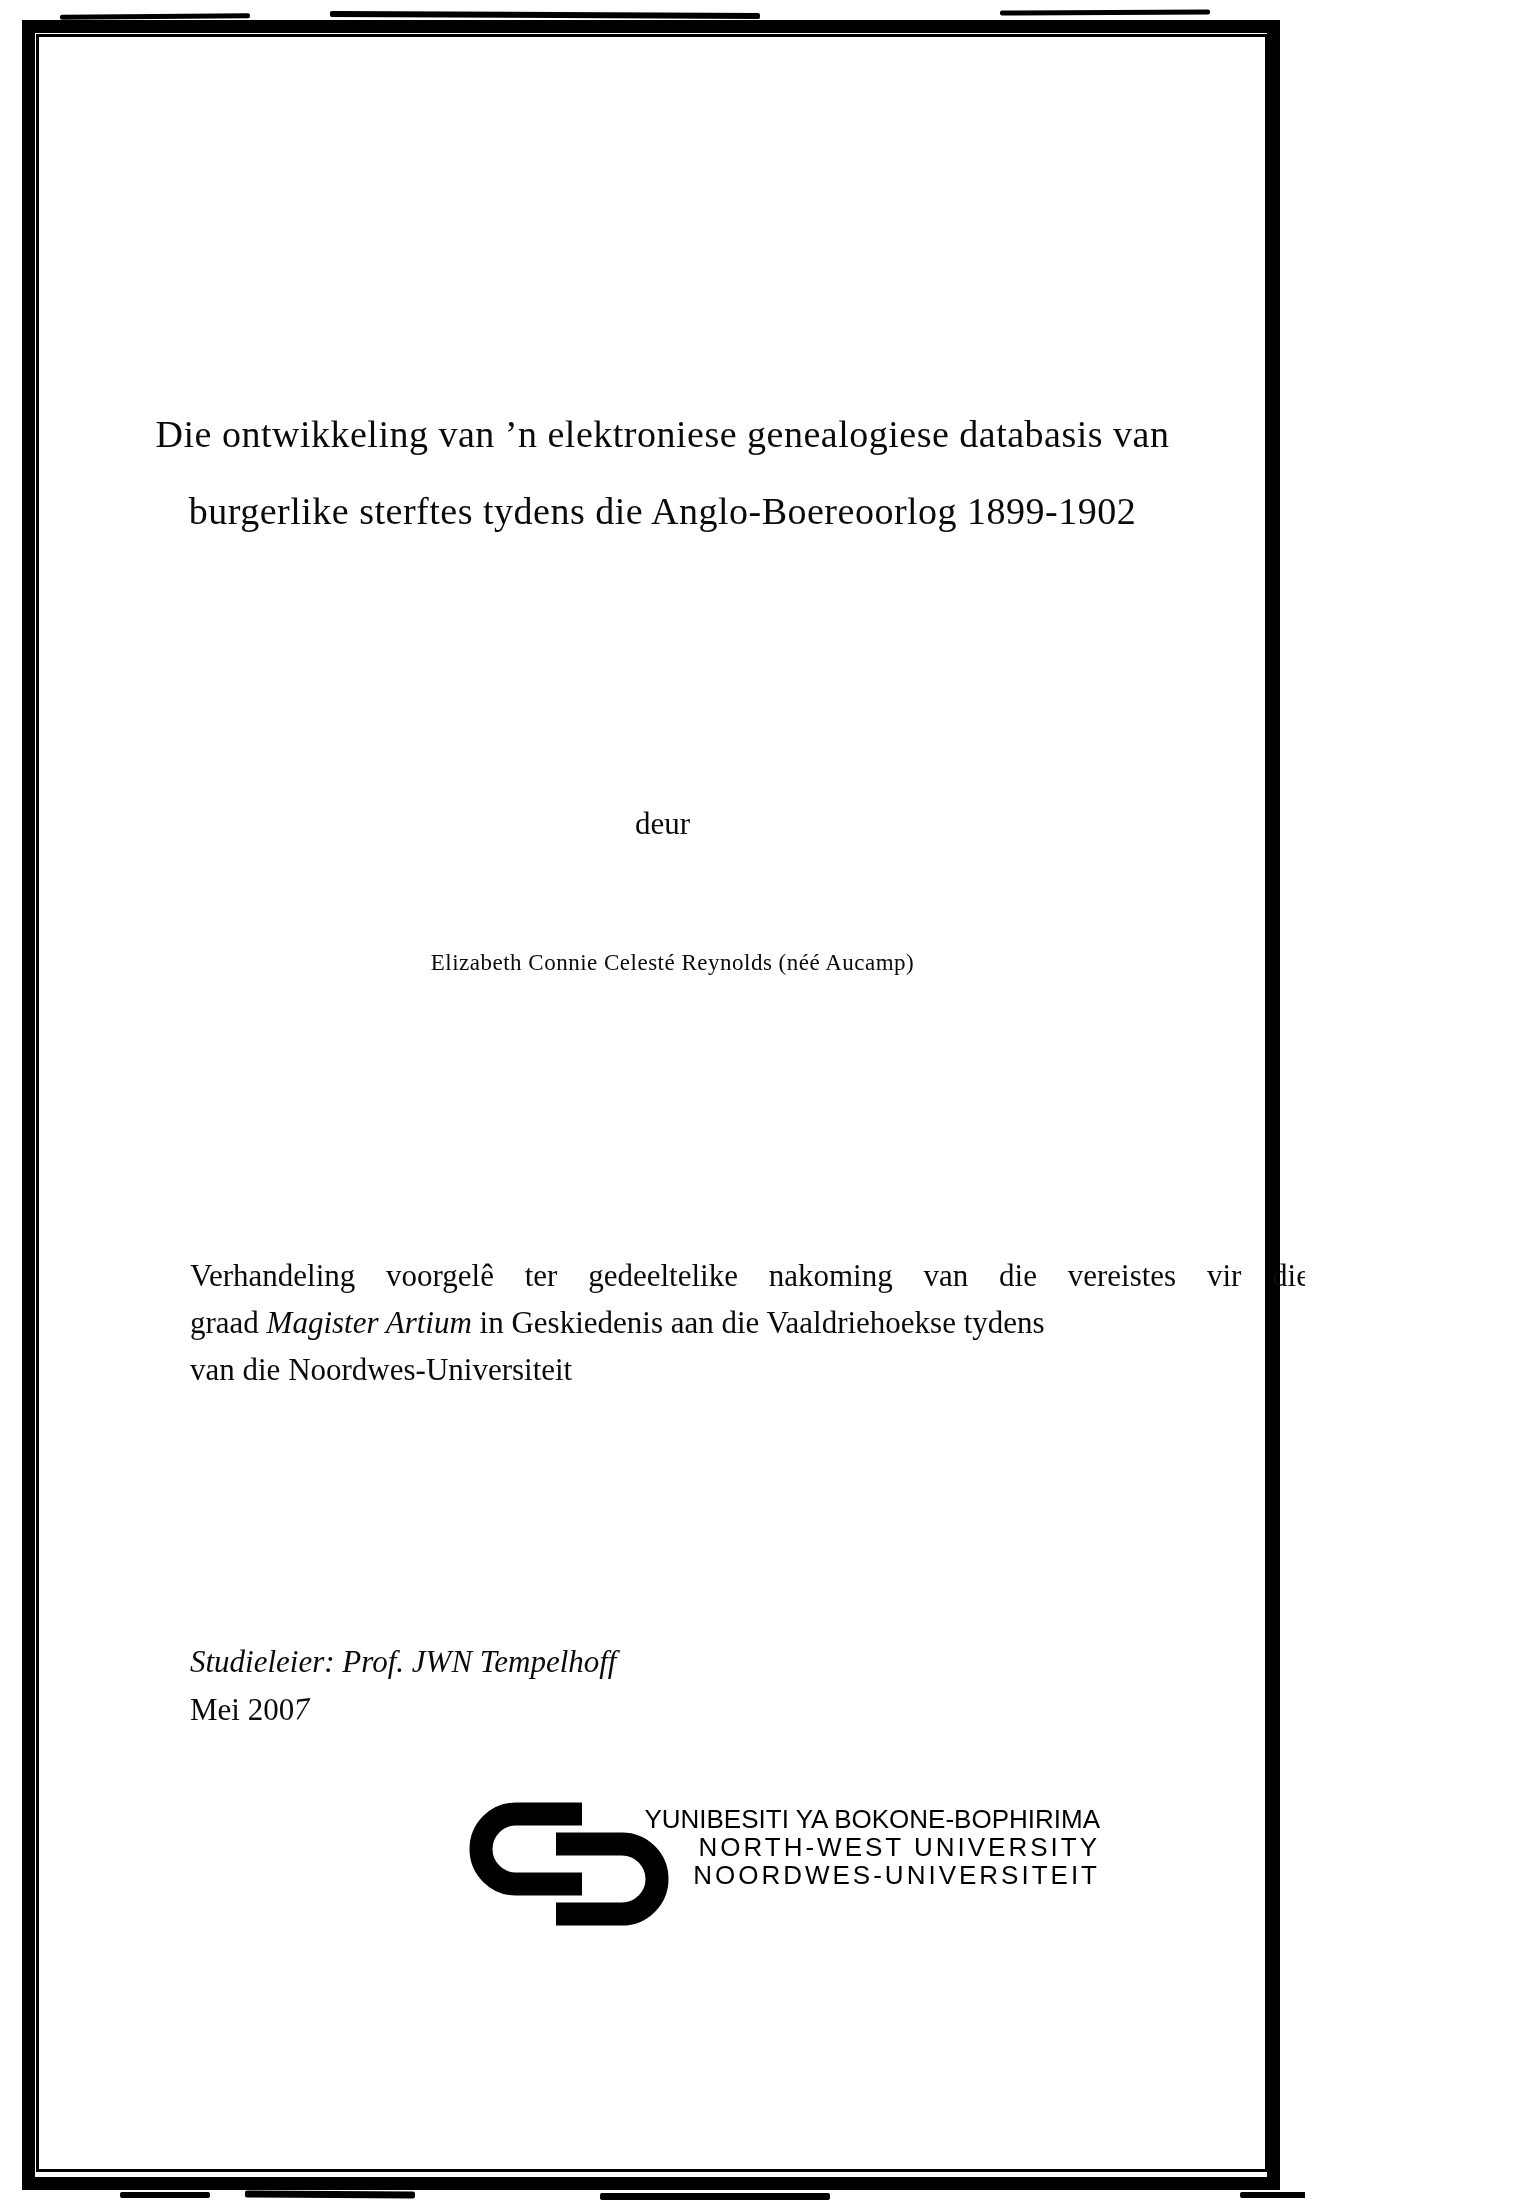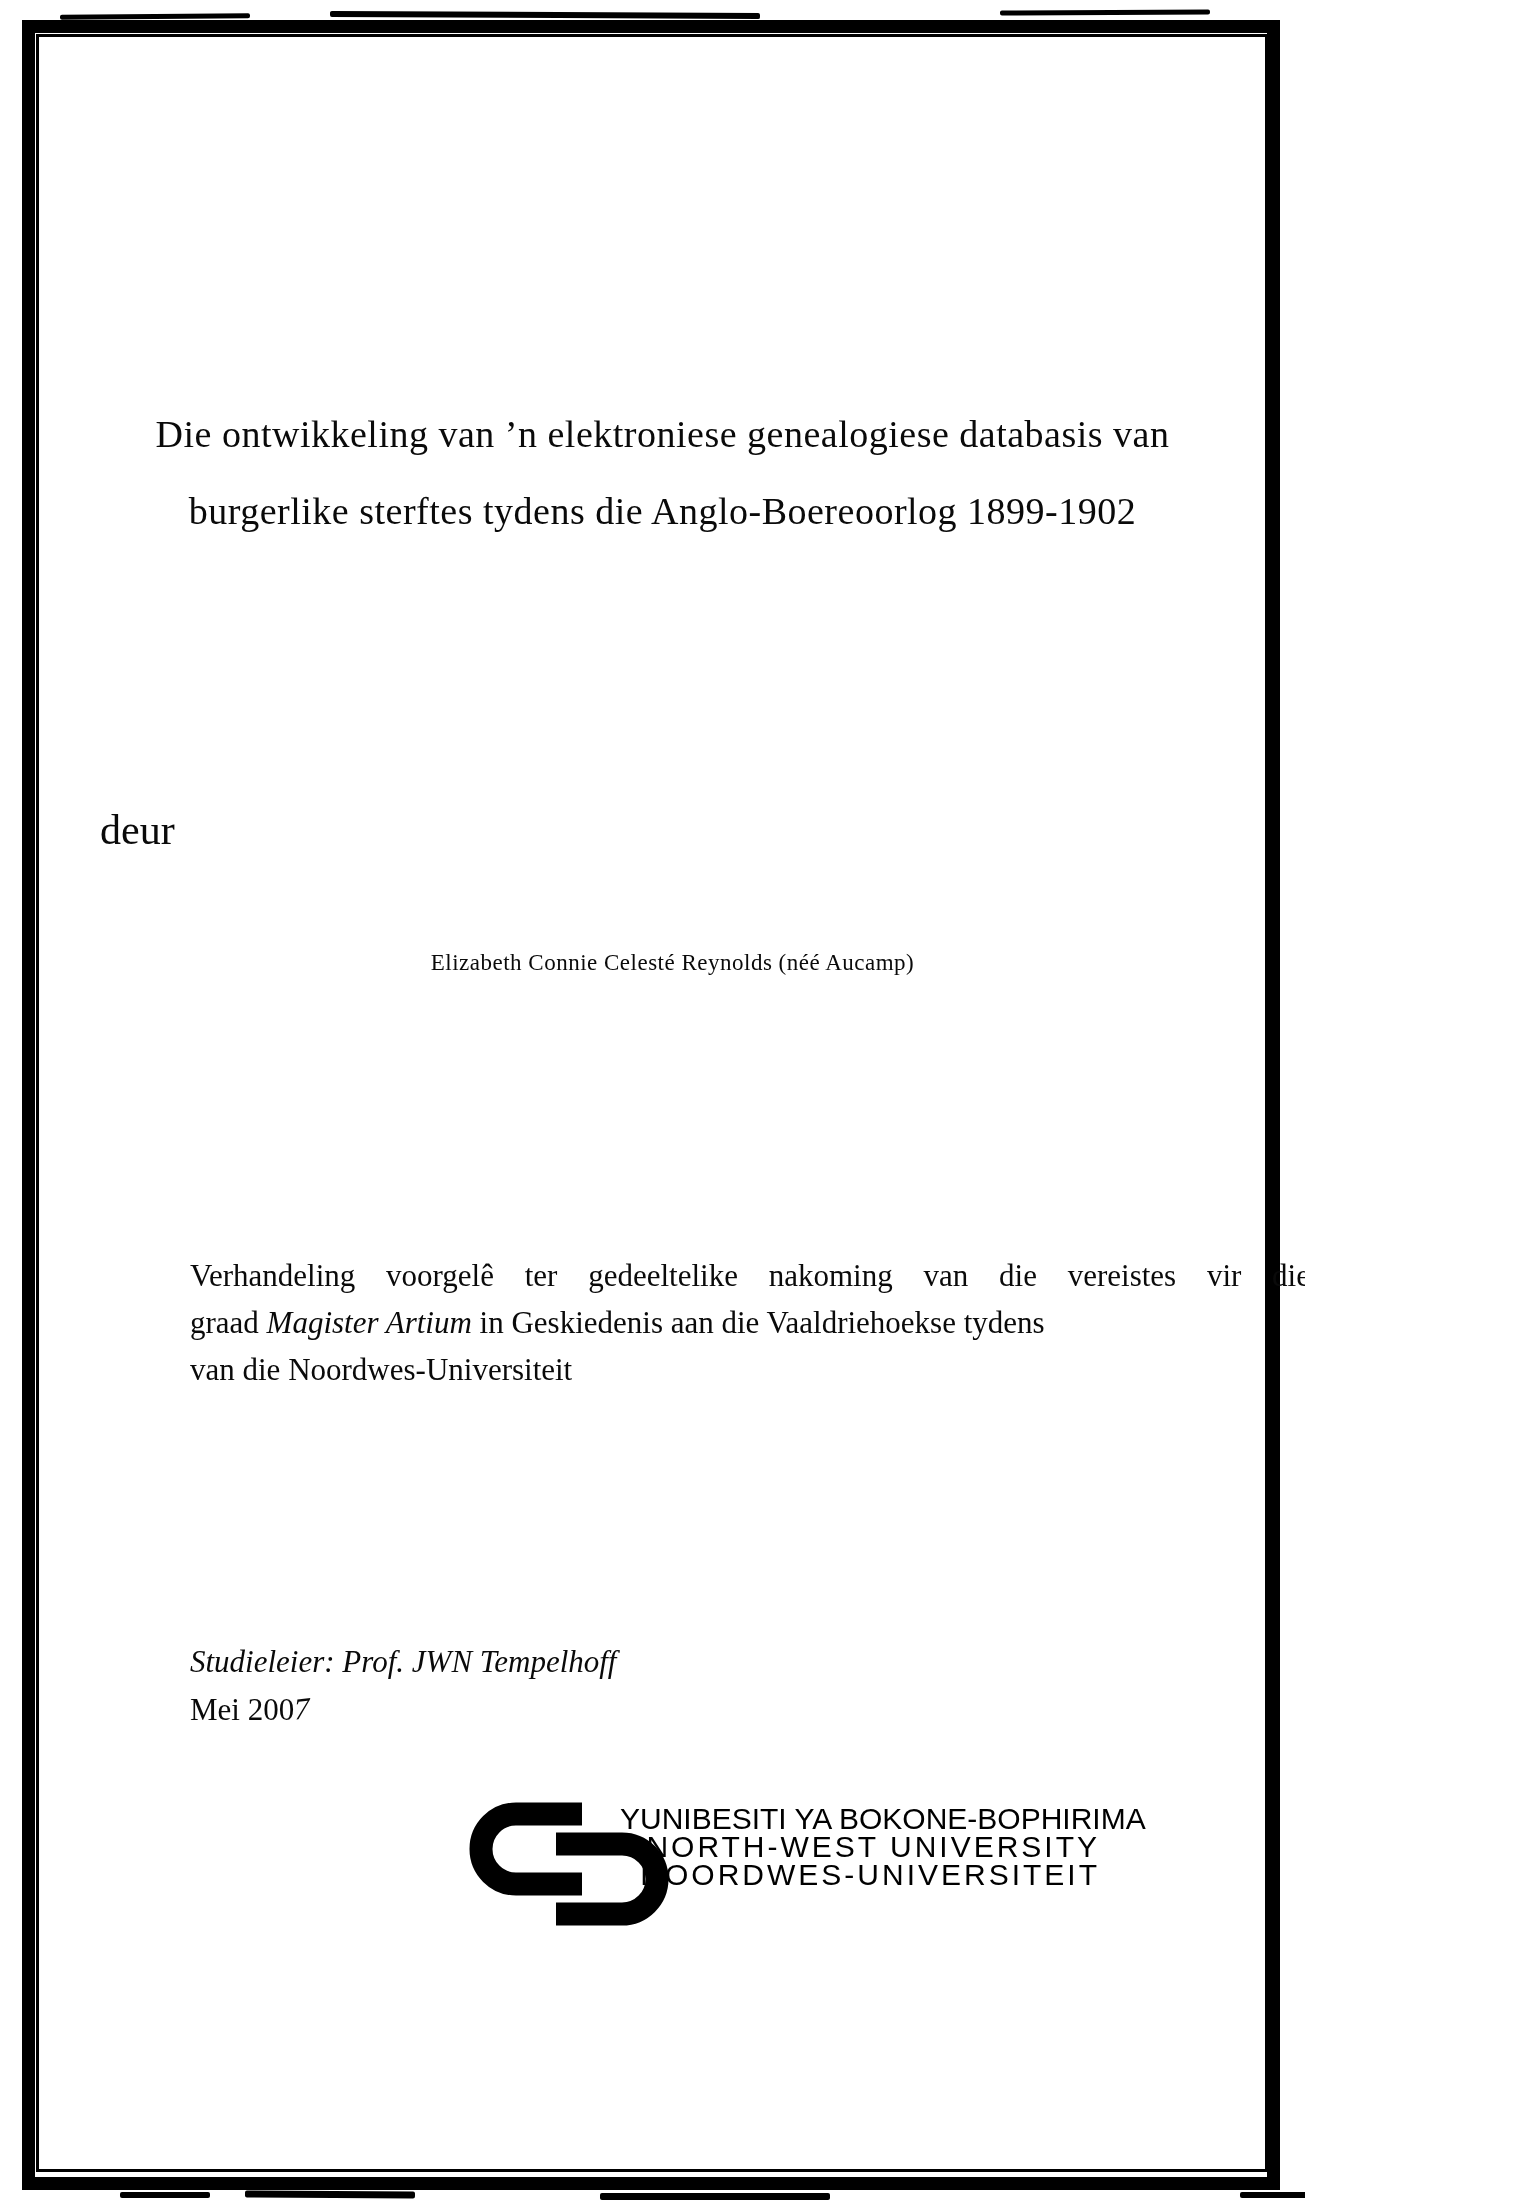--- a/index.html
+++ b/index.html
@@ -48,22 +48,22 @@
     text-align: center;
     font-size: 38px;
     line-height: 77px;
     letter-spacing: 0.5px;
     color: #0a0a0a;
   }
   .title-line { white-space: nowrap; }
   .byline {
     position: absolute;
     left: 100px; right: 80px; top: 806px;
-    text-align: left;
-    font-size: 42px;
+    text-align: center;
+    font-size: 31px;
     color: #0a0a0a;
   }
   .author {
     position: absolute;
     left: 120px; right: 80px; top: 950px;
     text-align: center;
     font-size: 23px;
     letter-spacing: 0.5px;
     white-space: nowrap;
     color: #0a0a0a;
@@ -106,21 +106,21 @@
     position: absolute;
     left: 458px; top: 1795px;
     width: 212px; height: 135px;
   }
   .logo-wordmark {
     position: absolute;
     left: 620px; top: 1805px;
     width: 480px;
     text-align: right;
     font-family: "Liberation Sans", "DejaVu Sans", sans-serif;
-    font-size: 30px;
+    font-size: 26px;
     line-height: 28px;
     color: #000000;
     white-space: nowrap;
   }
   .logo-l23 { letter-spacing: 3px; }
 </style>
 </head>
 <body>
 
 <div class="scan-page">

